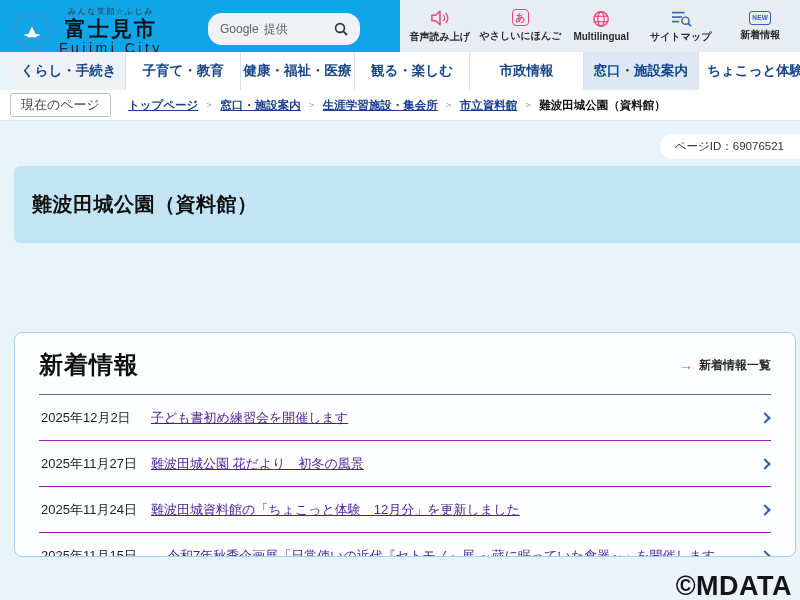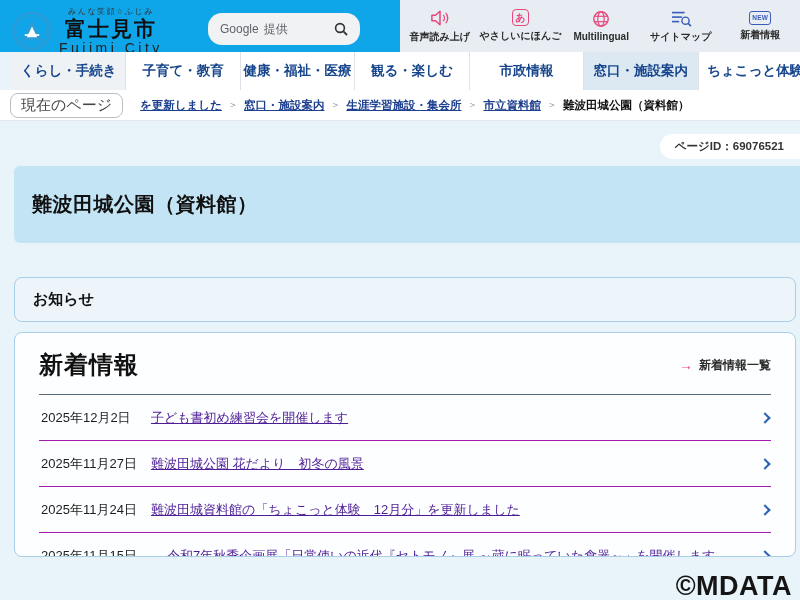--- a/index.html
+++ b/index.html
@@ -32,30 +32,30 @@
   .nav { position:absolute; top:52px; left:12px; width:800px; height:38px; background:#fff; display:flex; z-index:3; }
   .nav-item { flex:1; display:flex; align-items:center; justify-content:center; font-size:13.5px; font-weight:bold;
     color:#17468c; border-right:1px solid #dde3e8; cursor:pointer; white-space:nowrap; }
   .nav-item:last-child { border-right:none; }
   .nav-item.tint { background:#eef2f5; }
   .nav-item.active { background:#dce9f3; }
 
   
   .breadcrumb { position:absolute; top:90px; left:0; width:800px; height:31px; background:#fff;
     border-bottom:1px solid #e4e8eb; display:flex; align-items:center; padding-left:10px; font-size:11.5px; z-index:3; }
-  .bc-current-tag { border:1px solid #b9bec3; border-radius:8px; padding:2px 10px; font-size:15px; color:#444;
+  .bc-current-tag { border:1px solid #b9bec3; border-radius:3px; padding:2px 10px; font-size:13px; color:#444;
     background:#fff; margin-right:14px; white-space:nowrap; }
   .bc-link { color:#1d3f8f; text-decoration:underline; font-weight:600; margin:0 3px; cursor:pointer; white-space:nowrap; }
   .bc-sep { color:#7a8288; margin:0 3px; font-size:10px; }
   .bc-page { font-weight:bold; color:#111; margin-left:3px; white-space:nowrap; }
 
   
   .pagebody { position:absolute; top:122px; left:0; width:800px; height:478px; background:#e8f3fa; }
   .pageid-pill { position:absolute; top:12px; right:0; background:#fff; border-radius:13px 0 0 13px;
-    padding:5px 16px 5px 15px; font-size:11.5px; color:#333;font-weight:bold; }
+    padding:5px 16px 5px 15px; font-size:11.5px; color:#333; }
   .title-banner { position:absolute; top:44px; left:14px; right:0; height:77px; background:#c3e4f5;
     border-radius:6px 0 0 6px; display:flex; align-items:center; padding-left:18px; }
   .title-banner h1 { font-size:20px; font-weight:bold; color:#111; letter-spacing:0.5px; }
 
   .notice-box { position:absolute; top:155px; left:14px; right:4px; height:45px; background:#edf5fa;
     border:1px solid #a9cfe8; border-radius:8px; display:flex; align-items:center; padding-left:18px; }
   .notice-box .notice-title { font-size:15px; font-weight:bold; color:#111; }
 
   .news-box { position:absolute; top:210px; left:14px; right:4px; bottom:43px; background:#fdfeff;
     border:1px solid #a9cfe8; border-radius:8px; padding:16px 24px 0 24px; overflow:hidden; }
@@ -147,42 +147,39 @@
     <div class="nav-item">子育て・教育</div>
     <div class="nav-item">健康・福祉・医療</div>
     <div class="nav-item">観る・楽しむ</div>
     <div class="nav-item">市政情報</div>
     <div class="nav-item active">窓口・施設案内</div>
     <div class="nav-item">ちょこっと体験</div>
   </nav>
 
   <div class="breadcrumb">
     <span class="bc-current-tag">現在のページ</span>
-    <span class="bc-link">を更新しました</span>
+    <span class="bc-link">トップページ</span>
     <span class="bc-sep">＞</span>
     <span class="bc-link">窓口・施設案内</span>
     <span class="bc-sep">＞</span>
     <span class="bc-link">生涯学習施設・集会所</span>
     <span class="bc-sep">＞</span>
     <span class="bc-link">市立資料館</span>
     <span class="bc-sep">＞</span>
     <span class="bc-page">難波田城公園（資料館）</span>
   </div>
 
   <div class="pagebody">
 
     <div class="pageid-pill">ページID：69076521</div>
 
     <div class="title-banner">
       <h1>難波田城公園（資料館）</h1>
     </div>
 
-    <div class="notice-box">
-      <span class="notice-title">お知らせ</span>
-    </div>
 
     <div class="news-box">
       <div class="news-head">
         <h2>新着情報</h2>
         <div class="news-list-link">
           <span class="arrow">→</span>
           <span>新着情報一覧</span>
         </div>
       </div>
       <div class="news-divider"></div>

